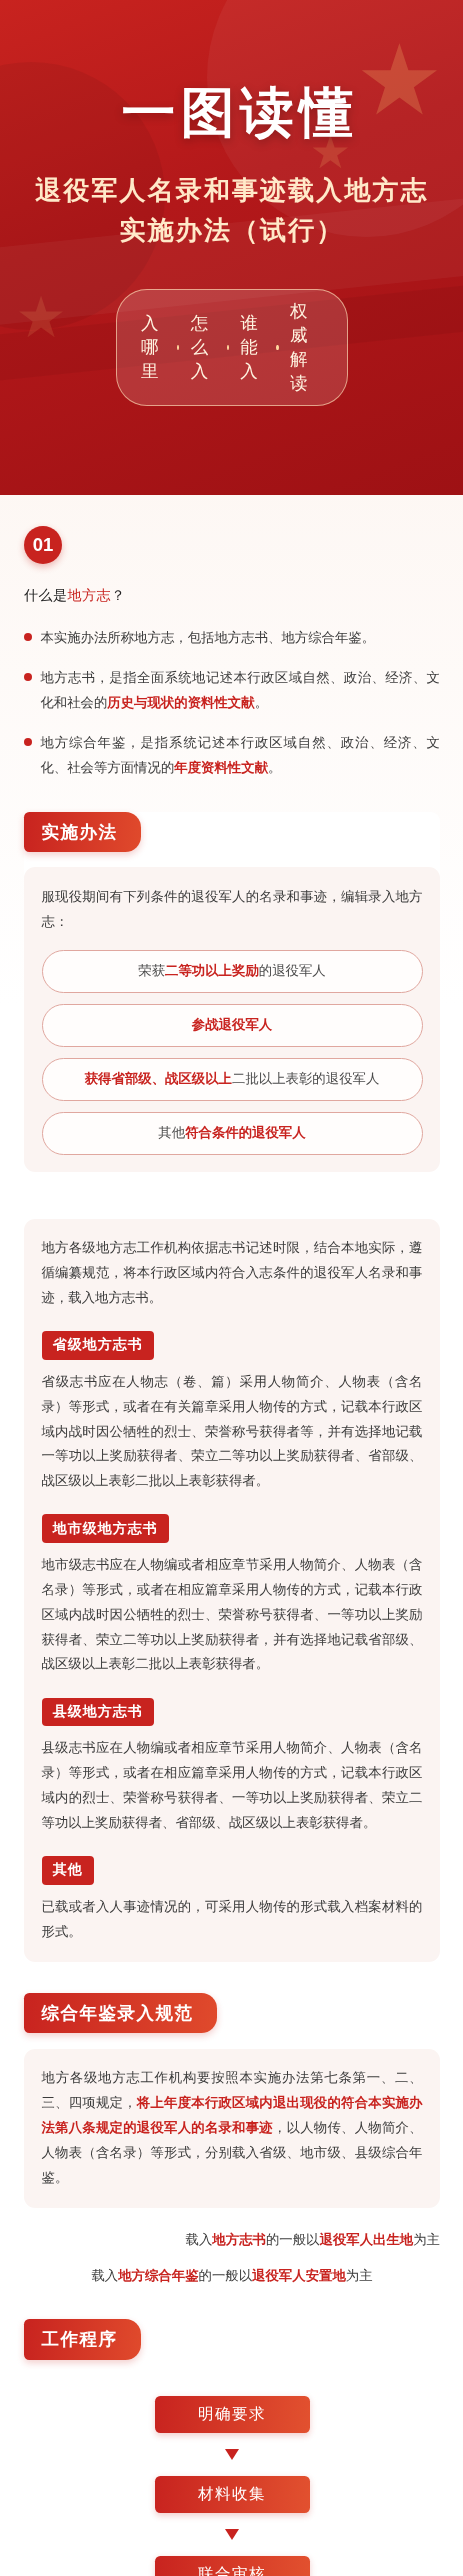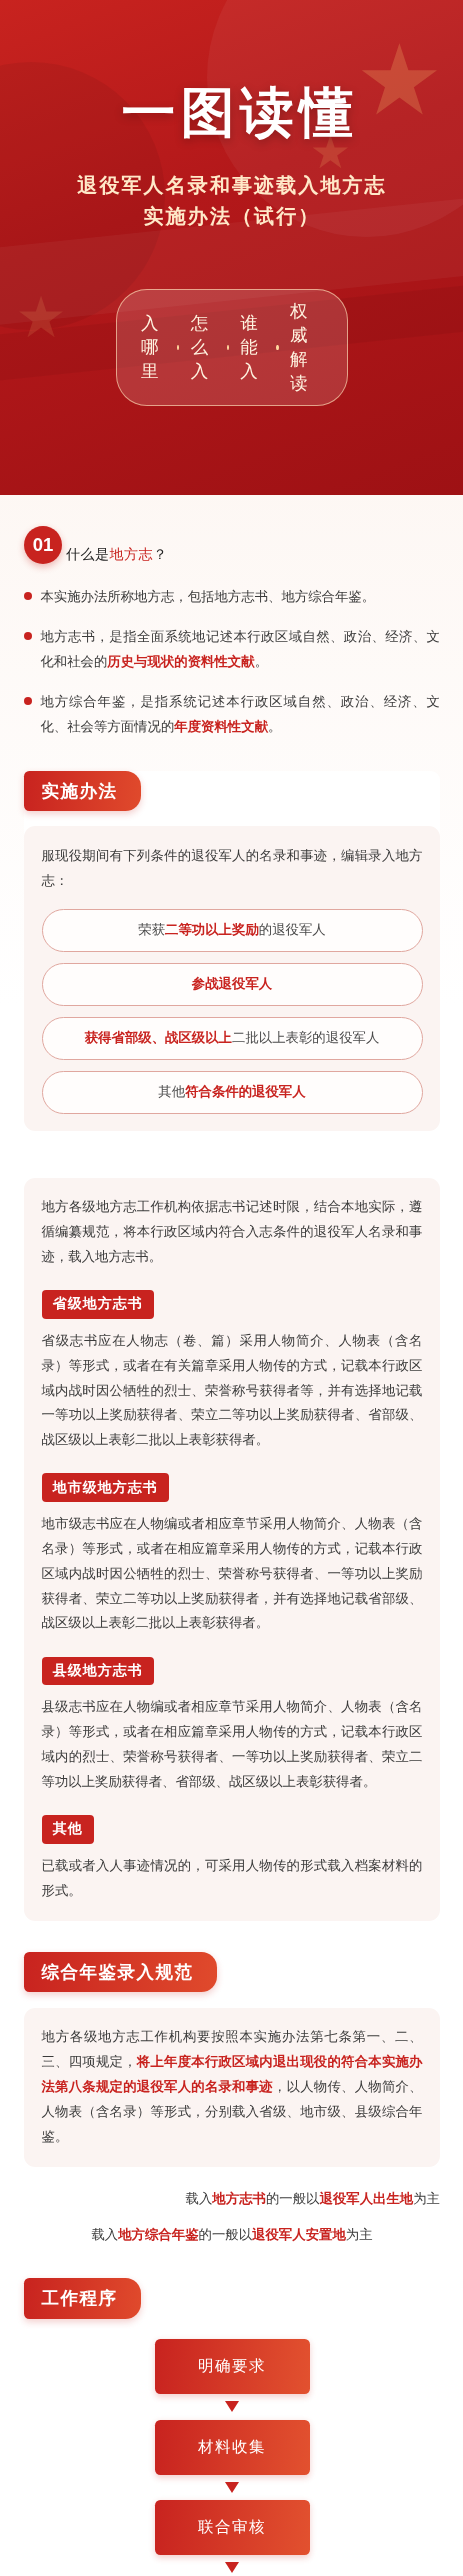--- a/index.html
+++ b/index.html
@@ -70,21 +70,21 @@
     font-size: 54px;
     font-weight: bold;
     letter-spacing: 5.2px;
     text-shadow: 0 3.1px 9.3px rgba(0,0,0,0.25);
   }
   .hero-sub {
     position: absolute;
     left: 0; right: 0; top: 170px;
     text-align: center;
     color: #ffe9c9;
-    font-size: 20px;
+    font-size: 26px;
     font-weight: bold;
     letter-spacing: 2.1px;
     line-height: 1.55;
   }
   .hero-sub .line2 { display: block; }
   .hero-tags {
     position: absolute;
     left: 50%; top: 289px;
     transform: translateX(-50%);
     display: flex;
@@ -140,21 +140,21 @@
   .bullet-dot {
     flex: 0 0 auto;
     width: 8.2px; height: 8.2px;
     border-radius: 50%;
     background: #c8231f;
     margin: 7.2px 8.2px 0 0;
   }
 
   
   .q1-wrap { position: relative; margin: 0 24px; }
-  .q1-head { display: flex; align-items: flex-end; gap: 4px; }
+  .q1-head { display: flex; align-items: flex-start; gap: 23px; flex-direction: column; }
   .q1-badge {
     width: 38px; height: 38px;
     border-radius: 50%;
     background: #c8231f;
     color: #fff;
     font-size: 18.5px;
     font-weight: bold;
     display: flex; align-items: center; justify-content: center;
     box-shadow: 0 3.1px 7.2px rgba(200,35,31,0.3);
   }
@@ -189,27 +189,27 @@
     font-size: 14px;
     font-weight: bold;
     letter-spacing: 1px;
     padding: 5.2px 11.3px;
     border-radius: 4.1px;
   }
 
   
   .flow-step {
     width: 155px;
-    margin: 0 auto;
+    margin: 16px auto;
     background: linear-gradient(95deg, #c8231f, #e2512f);
     color: #fff;
     font-size: 15.5px;
     letter-spacing: 1.5px;
     text-align: center;
-    padding: 17px 0;
+    padding: 8px 0;
     border-radius: 5.2px;
     box-shadow: 0 2.6px 6.2px rgba(200,35,31,0.22);
   }
   .flow-arrow {
     width: 0; height: 0;
     margin: 7.2px auto;
     border-left: 7.7px solid transparent;
     border-right: 7.7px solid transparent;
     border-top: 11.3px solid #c8231f;
   }

